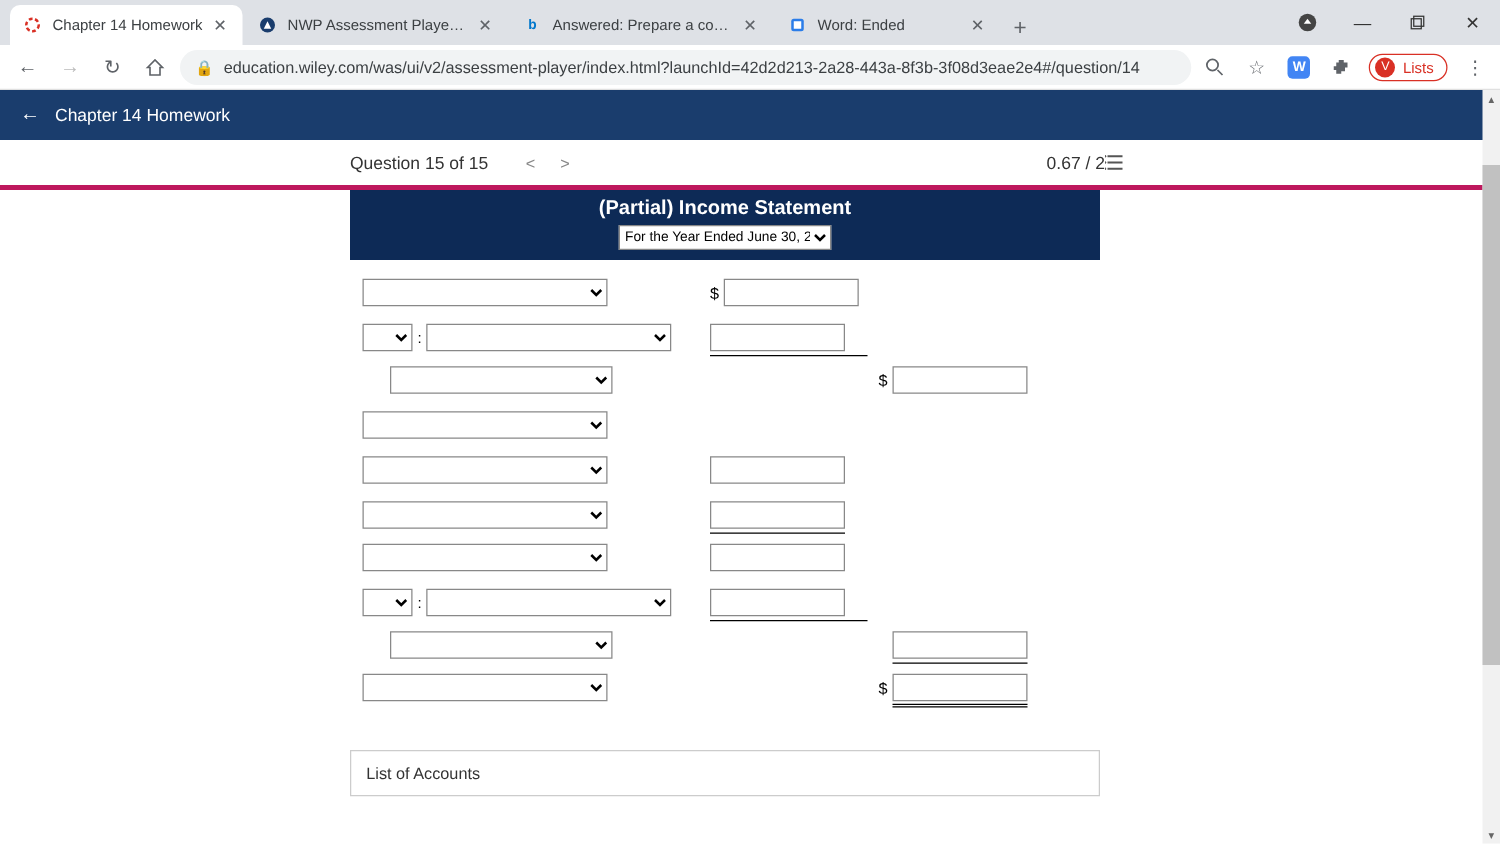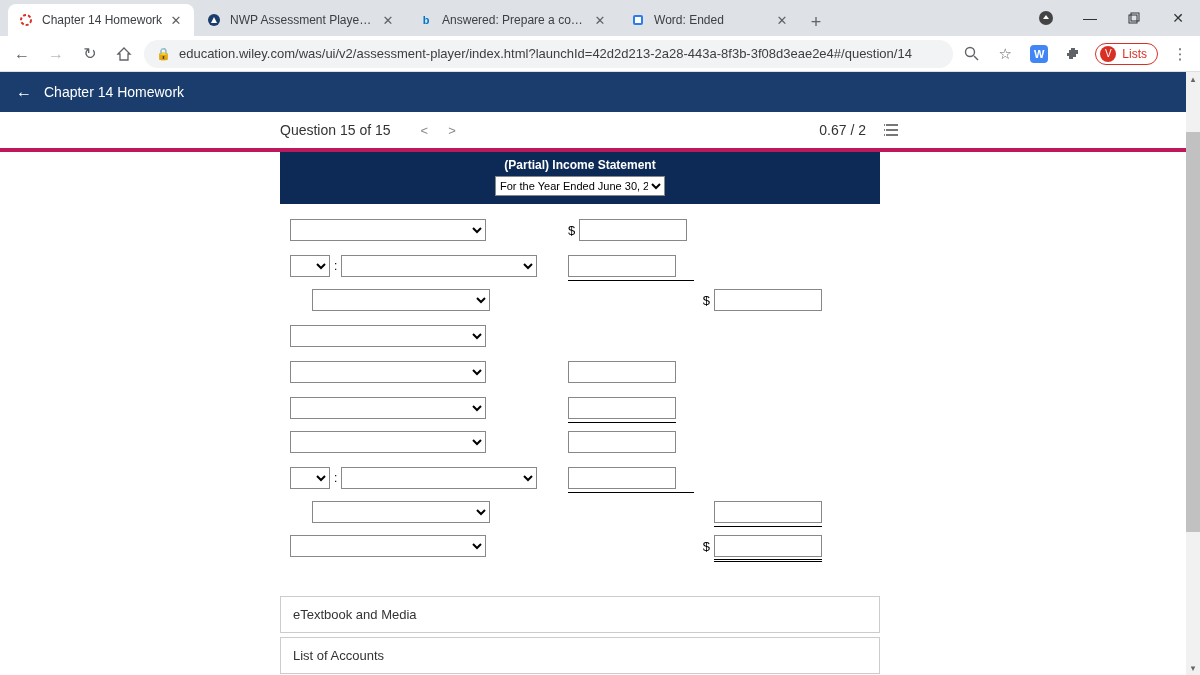--- a/index.html
+++ b/index.html
@@ -27,30 +27,30 @@
 .paused .avatar { width: 16px; height: 16px; background: #d93025; color: #fff; border-radius: 50%; font-size: 10px; display: flex; align-items: center; justify-content: center; }
 
 
 .app-header { height: 40px; background: #1a3d6d; color: #fff; display: flex; align-items: center; padding: 0 16px; font-size: 14px; }
 .app-header .back-arr { margin-right: 12px; font-size: 16px; cursor: pointer; }
 
 
 .q-bar { height: 40px; border-bottom: 4px solid #be185d; display: flex; align-items: center; padding: 0 0 0 280px; font-size: 14px; color: #333; background:#fff; }
 .q-bar .q-nav { margin-left: 30px; display: flex; gap: 20px; color: #888; }
 .q-bar .q-nav span { cursor: pointer; font-size: 13px; }
-.q-bar .score { margin-left: auto; margin-right: 20px; display: flex; align-items: center; gap: 18px; }
+.q-bar .score { margin-left: auto; margin-right: 20px; display: flex; align-items: center; }
 .q-bar .menu-ic { font-size: 15px; color: #555; }
 
 
 .content-wrap { position: absolute; top: 152px; left: 0; right: 14px; bottom: 0; overflow: hidden; }
 .content-inner { width: 600px; margin-left: 280px; }
 
 .statement-header { background: #0d2a56; color: #fff; text-align: center; padding: 6px 0 8px 0; }
 .statement-header .line1 { font-size: 13px; font-weight: bold; }
-.statement-header .line2 { font-size: 12px; font-weight: bold; }
+.statement-header .line2 { font-size: 16px; font-weight: bold; }
 .period-select { width: 170px; height: 20px; font-size: 11px; margin-top: 4px; border: 1px solid #888; background: #fff; }
 
 .form-body { background: #fff; padding: 14px 10px; position: relative; }
 .row { display: flex; align-items: center; height: 24px; margin-bottom: 12px; }
 .sel-wide { width: 196px; height: 22px; border: 1px solid #888; background: #fff; font-size: 11px; }
 .sel-small { width: 40px; height: 22px; border: 1px solid #888; background: #fff; }
 .colon { margin: 0 4px; font-size: 12px; }
 .txt-in { width: 108px; height: 22px; border: 1px solid #888; background: #fff; font-size: 12px; padding: 0 4px; }
 .dollar { font-size: 13px; margin-right: 4px; }
 .col1 { width: 200px; display: flex; align-items: center; }
@@ -343,21 +343,20 @@
           </div>
       </div>
       <div class="row" style="height:0;margin-top:-10px;margin-bottom:18px">
           <div style="width:424px"></div>
           <div class="col5">
             <div style="width:108px;border-top:1px solid #000;border-bottom:1px solid #000;height:3px"></div>
           </div>
         </div>
     </div>
 
-    <div class="link-row"><span>eTextbook and Media</span></div>
     <div class="link-row"><span>List of Accounts</span></div>
 
   </div>
 </div>
 
 <div class="scrollbar">
   <div class="arr up">▴</div>
   <div class="thumb"></div>
   <div class="arr down">▾</div>
 </div>

